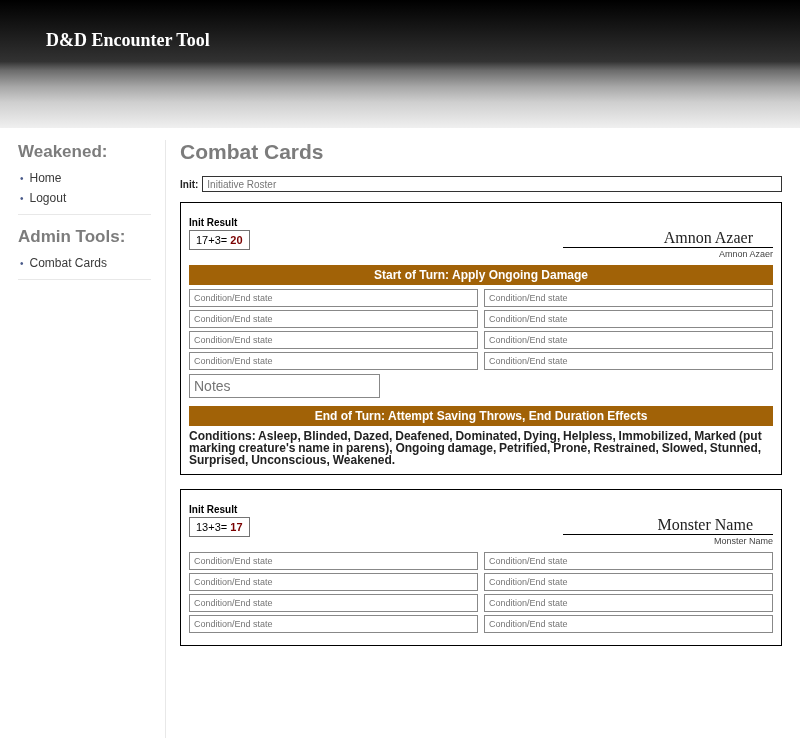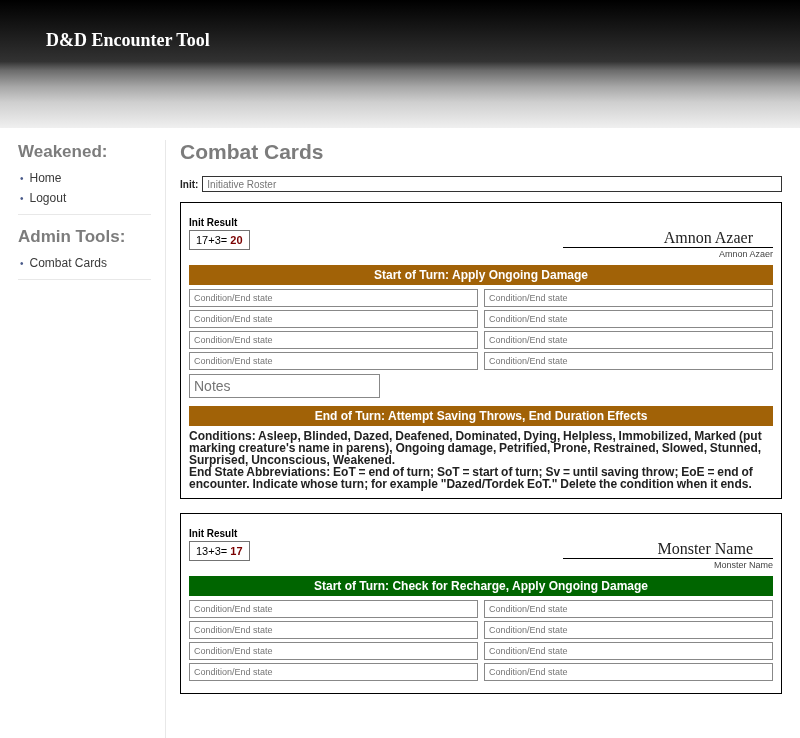--- a/index.html
+++ b/index.html
@@ -101,40 +101,38 @@
           <input class="cond-cell" placeholder="Condition/End state" style="">
         </div>
       </div>
 
       <input class="notes-box" placeholder="Notes" style="">
 
       <div class="bar bar-pc">End of Turn: Attempt Saving Throws, End Duration Effects</div>
 
       <div class="footnote">
         <b>Conditions: Asleep, Blinded, Dazed, Deafened, Dominated, Dying, Helpless, Immobilized, Marked (put marking creature's name in parens), Ongoing damage, Petrified, Prone, Restrained, Slowed, Stunned, Surprised, Unconscious, Weakened.</b><br>
-        <b>End State Abbreviations: EoT = end of turn; SoT = start of turn; Sv = until saving throw; EoE = end of encounter. Indicate whose turn; for example "Dazed/Tordek EoT." Delete the condition when it ends.</b>
       </div>
     </div>
 
     <div class="card">
       <div class="card-head">
         <div class="head-left">
           <div class="init-res-label">Init Result</div>
           <div class="init-res-box">
             <span>13+3=</span>
             <span class="eq">17</span>
           </div>
         </div>
         <div class="head-center">
           <div class="char-name">Monster Name</div>
           <div class="char-sub">Monster Name</div>
         </div>
       </div>
 
-      <div class="bar bar-mon">Start of Turn: Check for Recharge, Apply Ongoing Damage</div>
 
       <div class="cond-grid">
         <div class="cond-row">
           <input class="cond-cell" placeholder="Condition/End state" style="">
           <input class="cond-cell" placeholder="Condition/End state" style="">
         </div>
         <div class="cond-row">
           <input class="cond-cell" placeholder="Condition/End state" style="">
           <input class="cond-cell" placeholder="Condition/End state" style="">
         </div>

